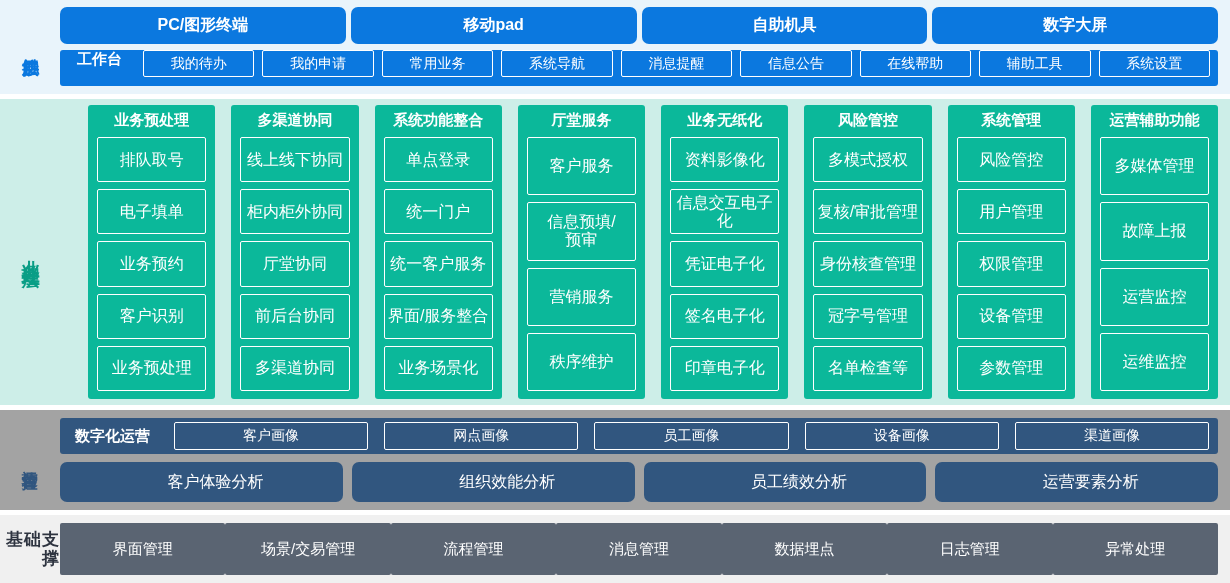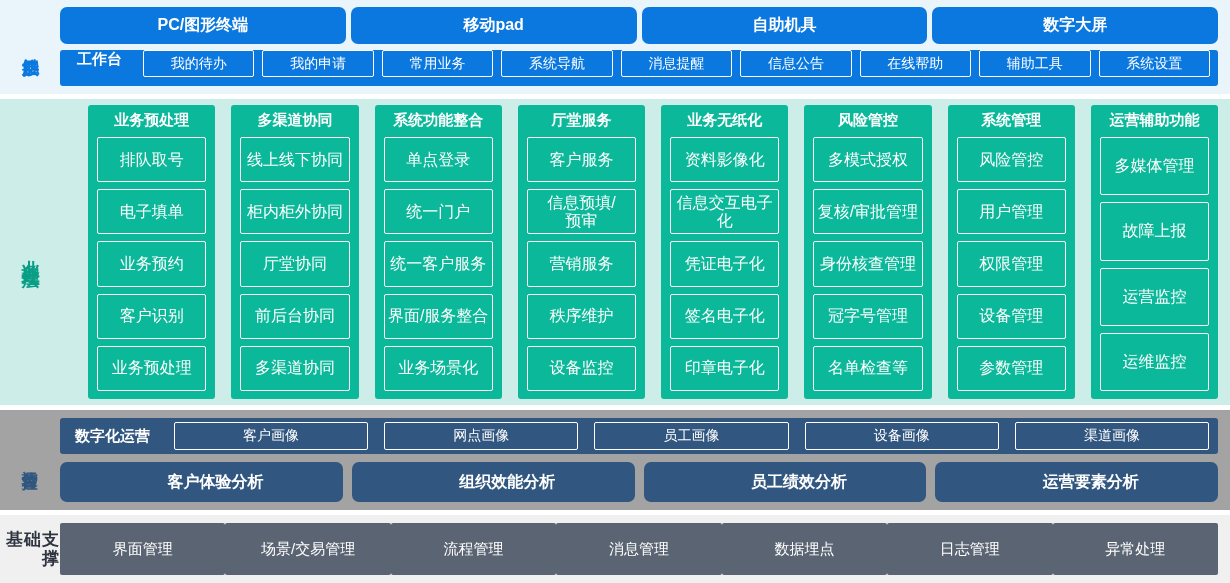--- a/index.html
+++ b/index.html
@@ -203,21 +203,21 @@
   .ops-bottom {
     display: flex;
     gap: 9px;
     height: 40px;
   }
   .ops-big {
     flex: 1;
     background: #31567f;
     border-radius: 7px;
     color: #ffffff;
-    font-weight: bold;
+    font-weight: normal;
     font-size: 16px;
     display: flex;
     align-items: center;
     justify-content: center;
     padding-left: 28px;
   }
 
   
   .layer-base {
     background: #f0f0f0;
@@ -319,21 +319,20 @@
         </div>
 
         <div class="biz-col">
           <div class="biz-col-title">厅堂服务</div>
           <div class="biz-items">
             <div class="biz-item">客户服务</div>
             <div class="biz-item">信息预填/
 预审</div>
             <div class="biz-item">营销服务</div>
             <div class="biz-item">秩序维护</div>
-            <div class="biz-item">设备监控</div>
           </div>
         </div>
 
         <div class="biz-col">
           <div class="biz-col-title">业务无纸化</div>
           <div class="biz-items">
             <div class="biz-item">资料影像化</div>
             <div class="biz-item">信息交互电子化</div>
             <div class="biz-item">凭证电子化</div>
             <div class="biz-item">签名电子化</div>

